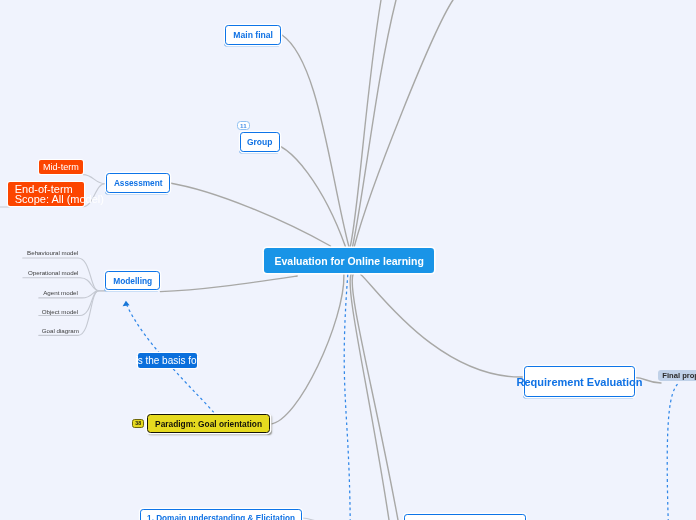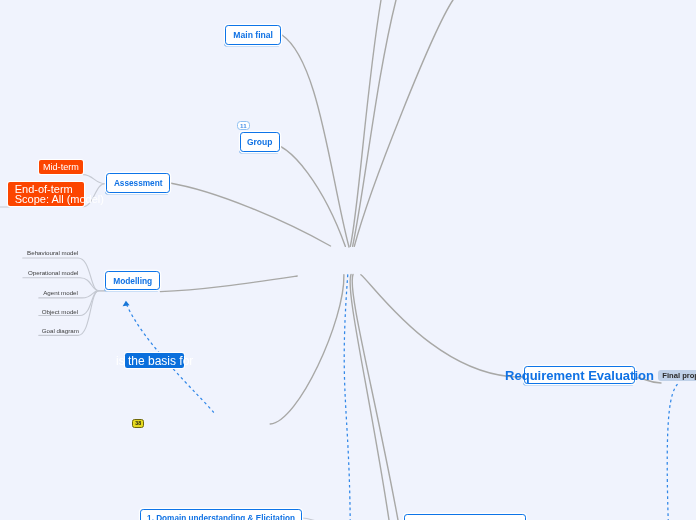--- a/index.html
+++ b/index.html
@@ -63,33 +63,35 @@
     <g fill="none" stroke="#3087e8" stroke-width="1.25" stroke-dasharray="2.7 3" stroke-linecap="butt">
       <path d="M347.8,274.4 C339,392 349,404 350.2,520"></path>
       <path d="M677.5,384 C670,394 665,412 668.2,520"></path>
       <path d="M213.8,412.5 C202,398 142,342 126.2,303.5"></path>
     </g>
     <g>
       <path d="M125.9,300.8 L129.6,305.2 L122.6,306.3 Z" fill="#1877d8"></path>
     </g>
   </svg>
 
+  <div class="node n-fill" style="left:263.9px;top:247.8px;width:170.5px;height:25.5px;font-size:10.5px;">Evaluation for Online learning</div>
   <div class="node n-out" style="left:225.2px;top:25px;width:56px;height:20px;font-size:8.6px;">Main final</div>
   <div class="node n-out" style="left:223.6px;top:131.7px;width:40.1px;height:20px;font-size:8.5px;margin-left:16px;">Group</div>
   <div class="badge b-blue" style="left:236.9px;top:120.6px;width:13.1px;height:9.4px;">11</div>
   <div class="node n-out" style="left:106.3px;top:173.4px;width:63.8px;height:19.6px;font-size:8.25px;">Assessment</div>
   <div class="node n-orange" style="left:38.6px;top:160.2px;width:44.6px;height:13.5px;font-size:9.1px;">Mid-term</div>
   <div class="node n-orange" style="left:7.7px;top:182.2px;width:76.4px;height:23.8px;font-size:11px;flex-direction:column;align-items:flex-start;padding-left:7px;justify-content:center;">
       <span style="line-height:10px">End-of-term</span>
       <span style="line-height:10px">Scope: All (model)</span>
     </div>
   <div class="node n-out" style="left:105.3px;top:271px;width:54.8px;height:19.4px;font-size:8.4px;">Modelling</div>
-  <div class="node n-blue" style="left:125px;top:353.2px;width:59.3px;height:15.3px;font-size:12px;">is the basis for</div>
+  <div class="node n-blue" style="left:138px;top:353.2px;width:59.3px;height:15.3px;font-size:10px;">is the basis for</div>
+  <div class="node n-yellow" style="left:146.9px;top:413.8px;width:123.3px;height:19.5px;font-size:8.33px;">Paradigm: Goal orientation</div>
   <div class="badge b-yellow" style="left:132.1px;top:419.2px;width:12.1px;height:8.5px;">38</div>
-  <div class="node n-out" style="left:524px;top:366.4px;width:111px;height:18px;font-size:13px;">Requirement Evaluation</div>
+  <div class="node n-out" style="left:524px;top:366.4px;width:111px;height:31px;font-size:11px;">Requirement Evaluation</div>
   <div class="node n-grey" style="left:658.3px;top:369.6px;width:50px;height:11.7px;font-size:7.6px;justify-content:flex-start;padding-left:4px;border-radius:3px 0 0 3px;">Final propo</div>
   <div class="node n-out" style="left:140px;top:508.6px;width:162px;height:20px;font-size:8.2px;">1. Domain understanding &amp; Elicitation</div>
   <div class="node n-out" style="left:404.1px;top:514.1px;width:121.5px;height:20px;font-size:8.2px;"></div>
   <div class="node n-plain" style="left:27.1px;top:248.4px;height:9px;font-size:6.2px;justify-content:flex-start;">Behavioural model</div>
   <div class="node n-plain" style="left:27.9px;top:268.0px;height:9px;font-size:6.2px;justify-content:flex-start;">Operational model</div>
   <div class="node n-plain" style="left:43.2px;top:288.0px;height:9px;font-size:6.2px;justify-content:flex-start;">Agent model</div>
   <div class="node n-plain" style="left:41.7px;top:306.8px;height:9px;font-size:6.2px;justify-content:flex-start;">Object model</div>
   <div class="node n-plain" style="left:41.7px;top:326.3px;height:9px;font-size:6.2px;justify-content:flex-start;">Goal diagram</div>
 
 </div>

